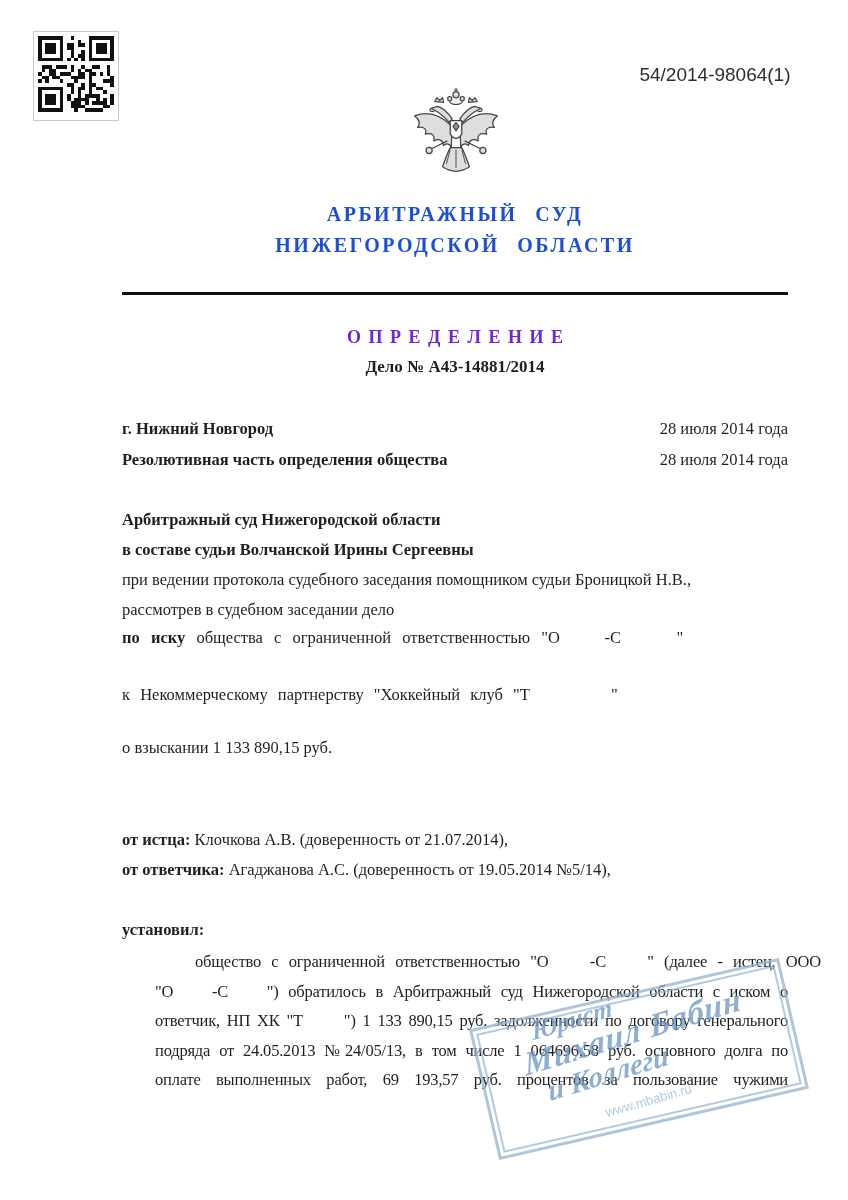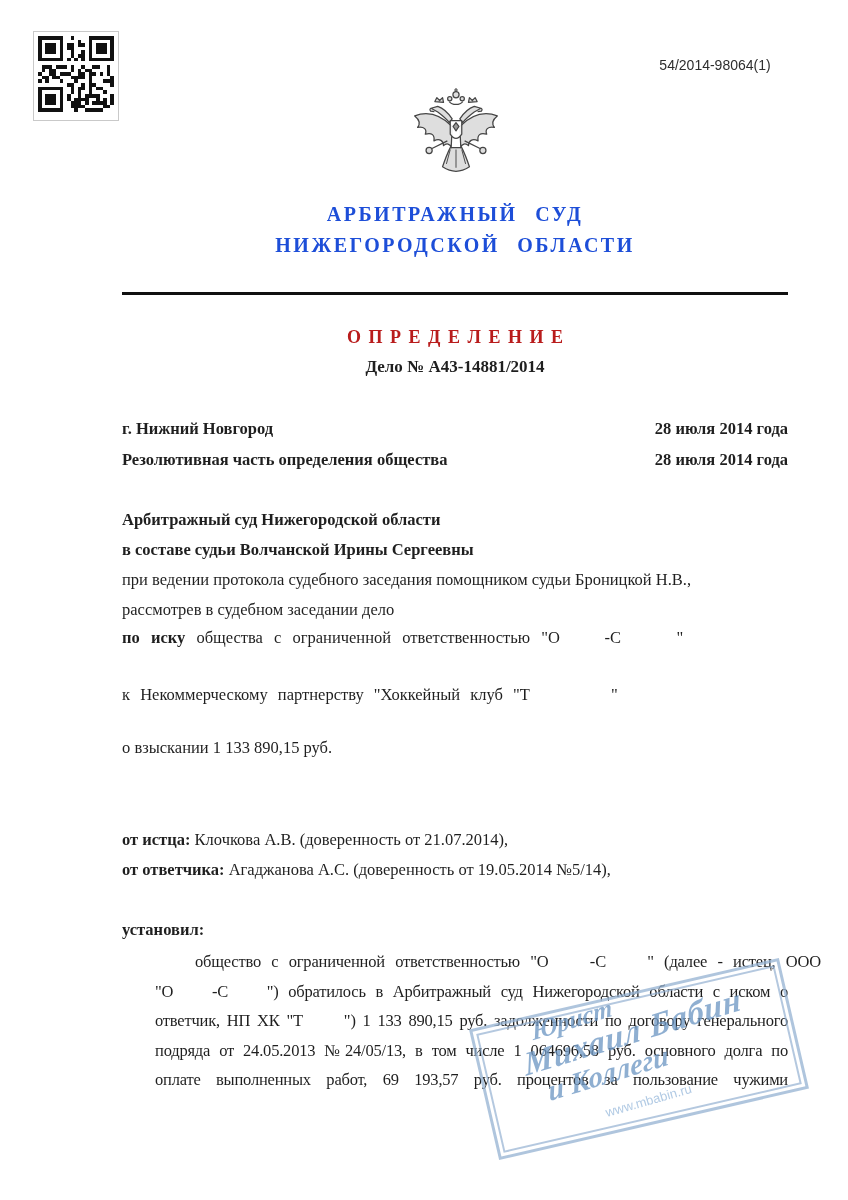--- a/index.html
+++ b/index.html
@@ -4,33 +4,33 @@
 <style>
   html,body{margin:0;padding:0;background:#e9e9e9;}
   .page{
     position:relative;width:848px;height:1200px;margin:0 auto;
     background:#ffffff;overflow:hidden;
     font-family:"Liberation Serif","DejaVu Serif",serif;color:#1f1f1f;
   }
   .abs{position:absolute;}
   
   .qr-wrap{left:33px;top:31px;padding:4px;border:1px solid #c9c9c9;background:#fff;}
-  .doc-ref{left:600px;top:57px;width:230px;text-align:center;
-    font-family:"Liberation Sans","DejaVu Sans",sans-serif;font-size:14px;color:#2e2e2e;}
+  .doc-ref{left:600px;top:64px;width:230px;text-align:center;
+    font-family:"Liberation Sans","DejaVu Sans",sans-serif;font-size:19px;color:#2e2e2e;}
   .emblem{left:408px;top:86px;}
   .court-line{left:122px;width:666px;text-align:center;font-weight:bold;
     font-size:20px;letter-spacing:2.5px;word-spacing:10px;color:#1d4ed8;}
   .cl1{top:203px;} .cl2{top:234px;}
   .rule{left:122px;top:292px;width:666px;height:3px;background:#101010;}
   .doc-title{left:122px;top:327px;width:666px;text-align:center;font-weight:bold;
-    font-size:18px;word-spacing:3px;color:#b91c1c;}
+    font-size:18px;word-spacing:3px;color:#6d28d9;}
   .case-no{left:122px;top:357px;width:666px;text-align:center;font-weight:bold;font-size:17px;}
   
   .row{left:122px;width:666px;font-size:16.5px;}
-  .row .right{position:absolute;right:0;top:0;font-weight:bold;margin-left:27px;}
+  .row .right{position:absolute;right:0;top:0;font-weight:normal;margin-left:27px;}
   .r-city{top:419px;font-weight:bold;}
   .r-resolution{top:450px;font-weight:bold;}
   
   .bline{left:122px;width:666px;font-size:16.5px;line-height:22px;}
   .bold{font-weight:bold;}
   .l-court{top:509px;} .l-judge{top:539px;} .l-protocol{top:569px;} .l-considered{top:599px;}
   .l-claim1{top:627px;word-spacing:7px;}
   .l-claim2{top:684px;word-spacing:6px;}
   .l-claim3{top:737px;}
   .l-part{top:799px;} .l-pl{top:829px;} .l-df{top:859px;}

